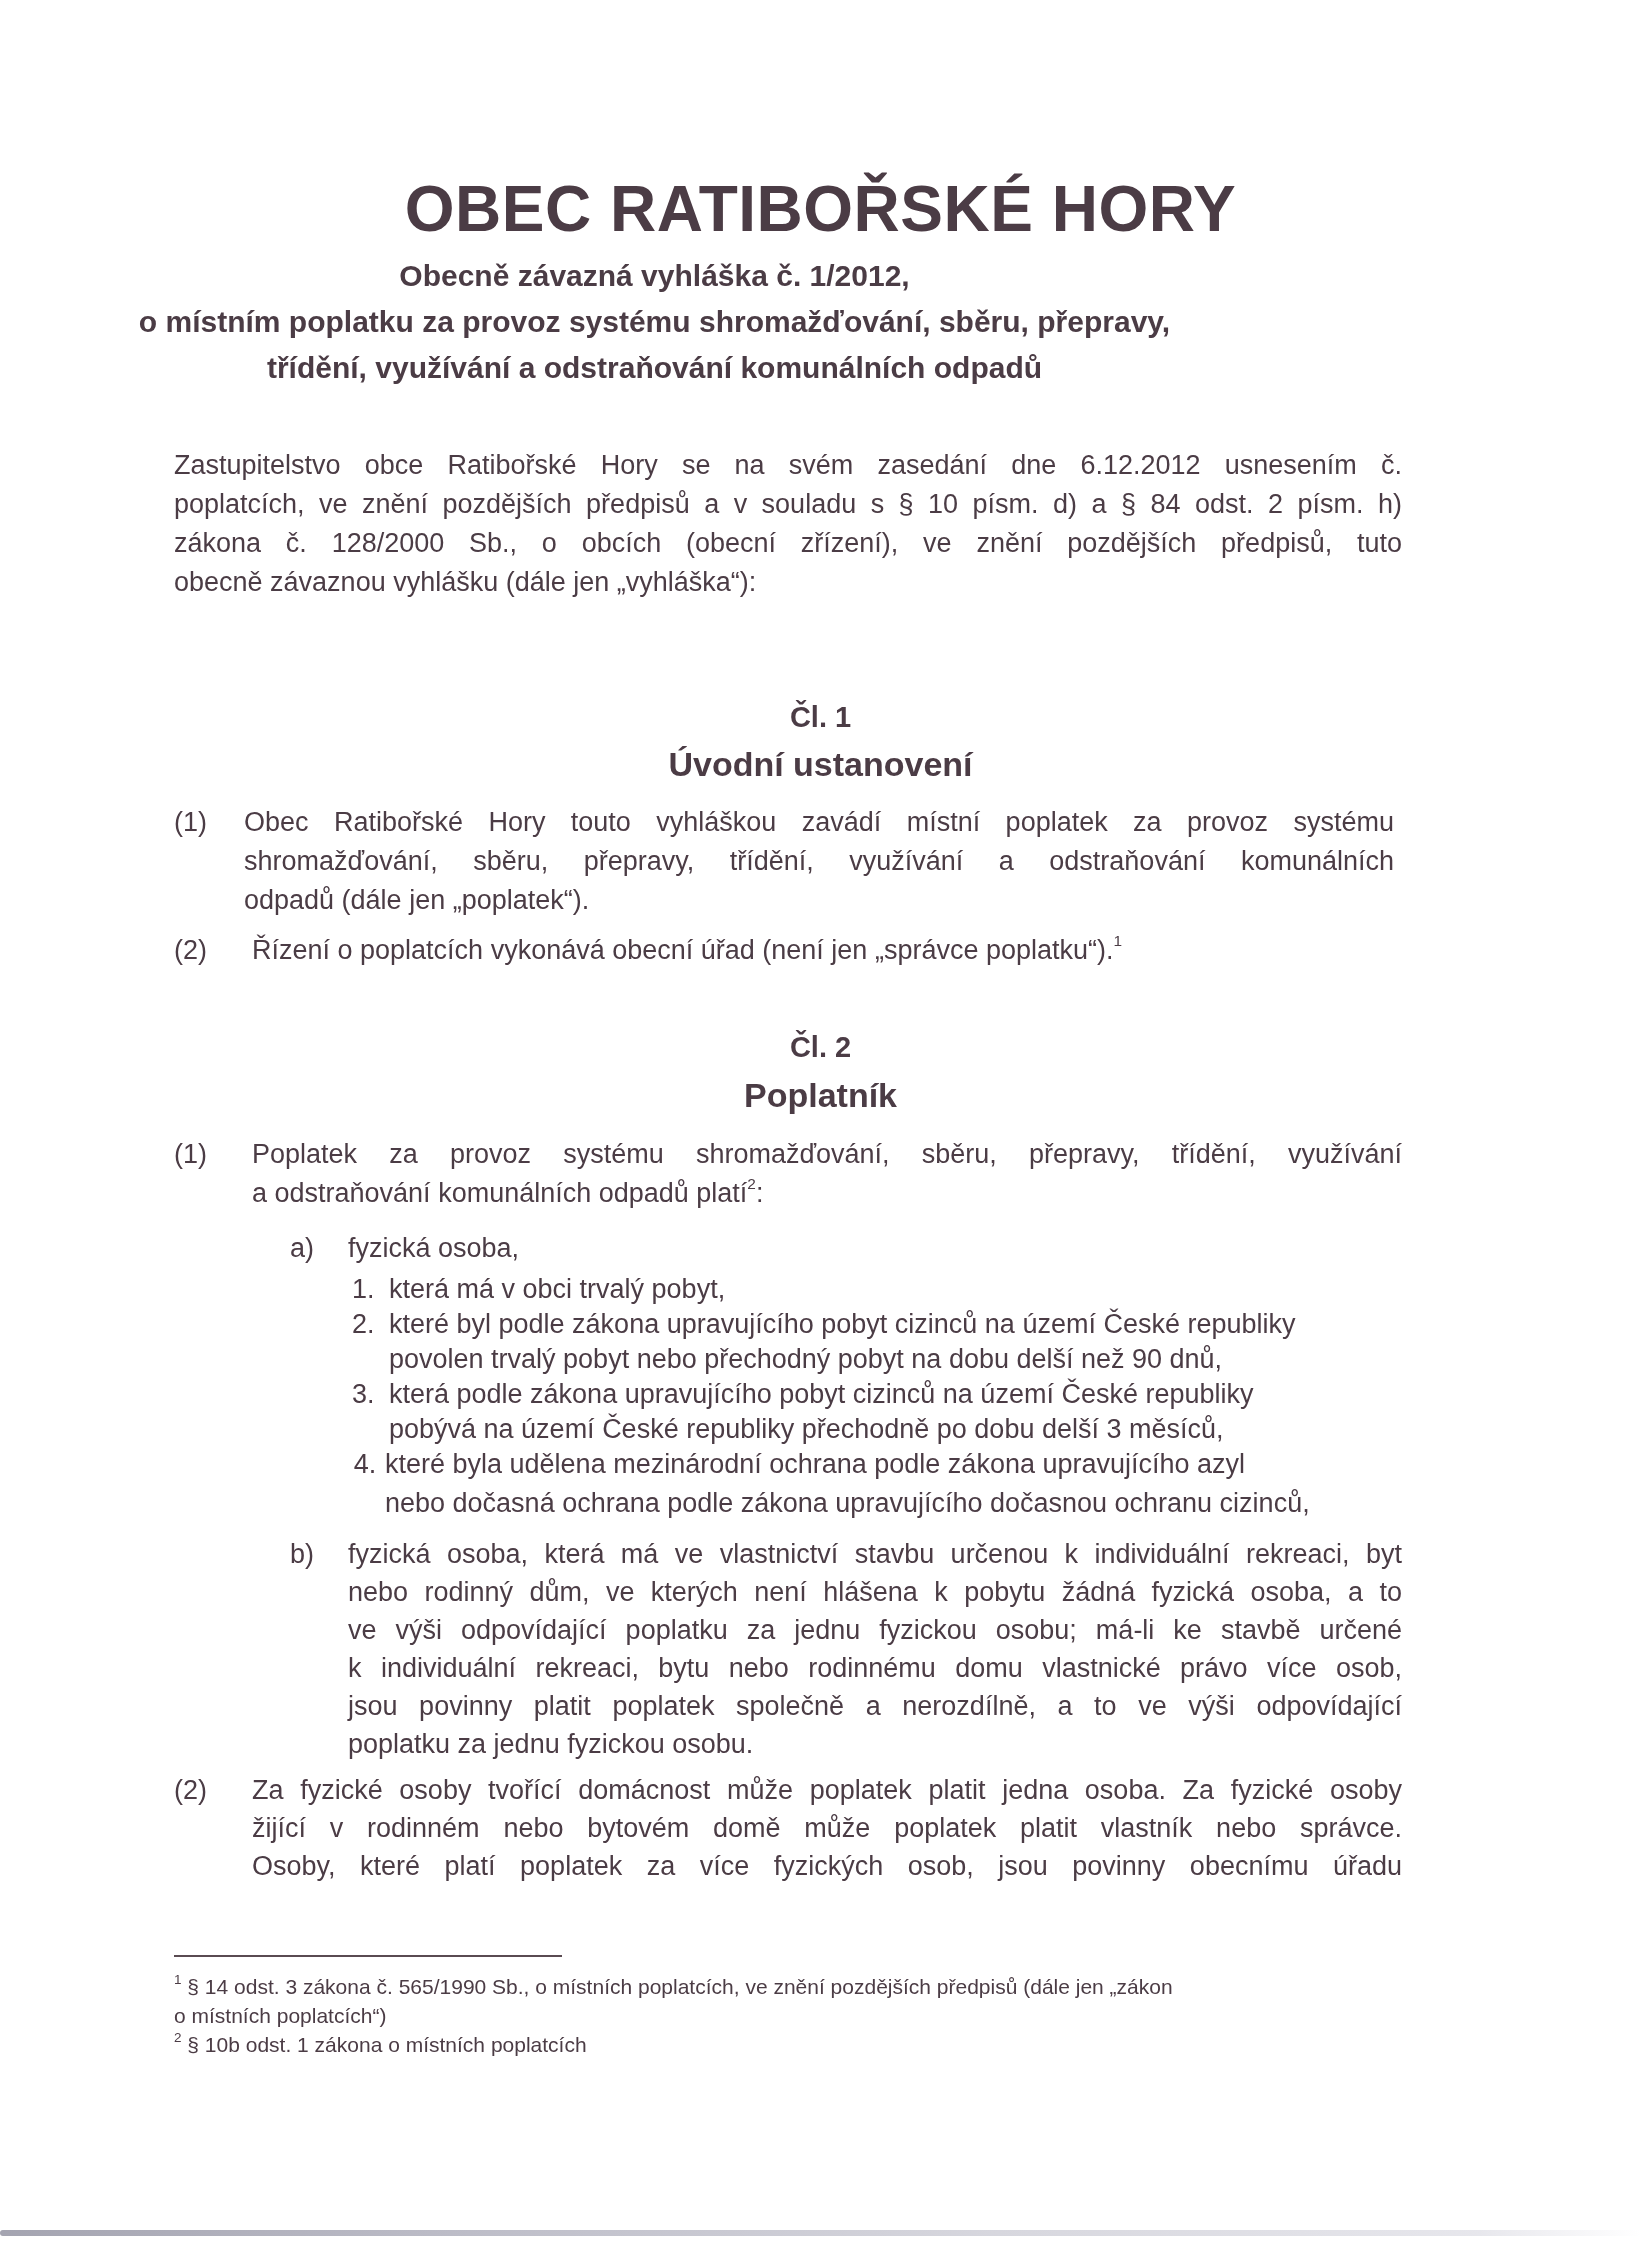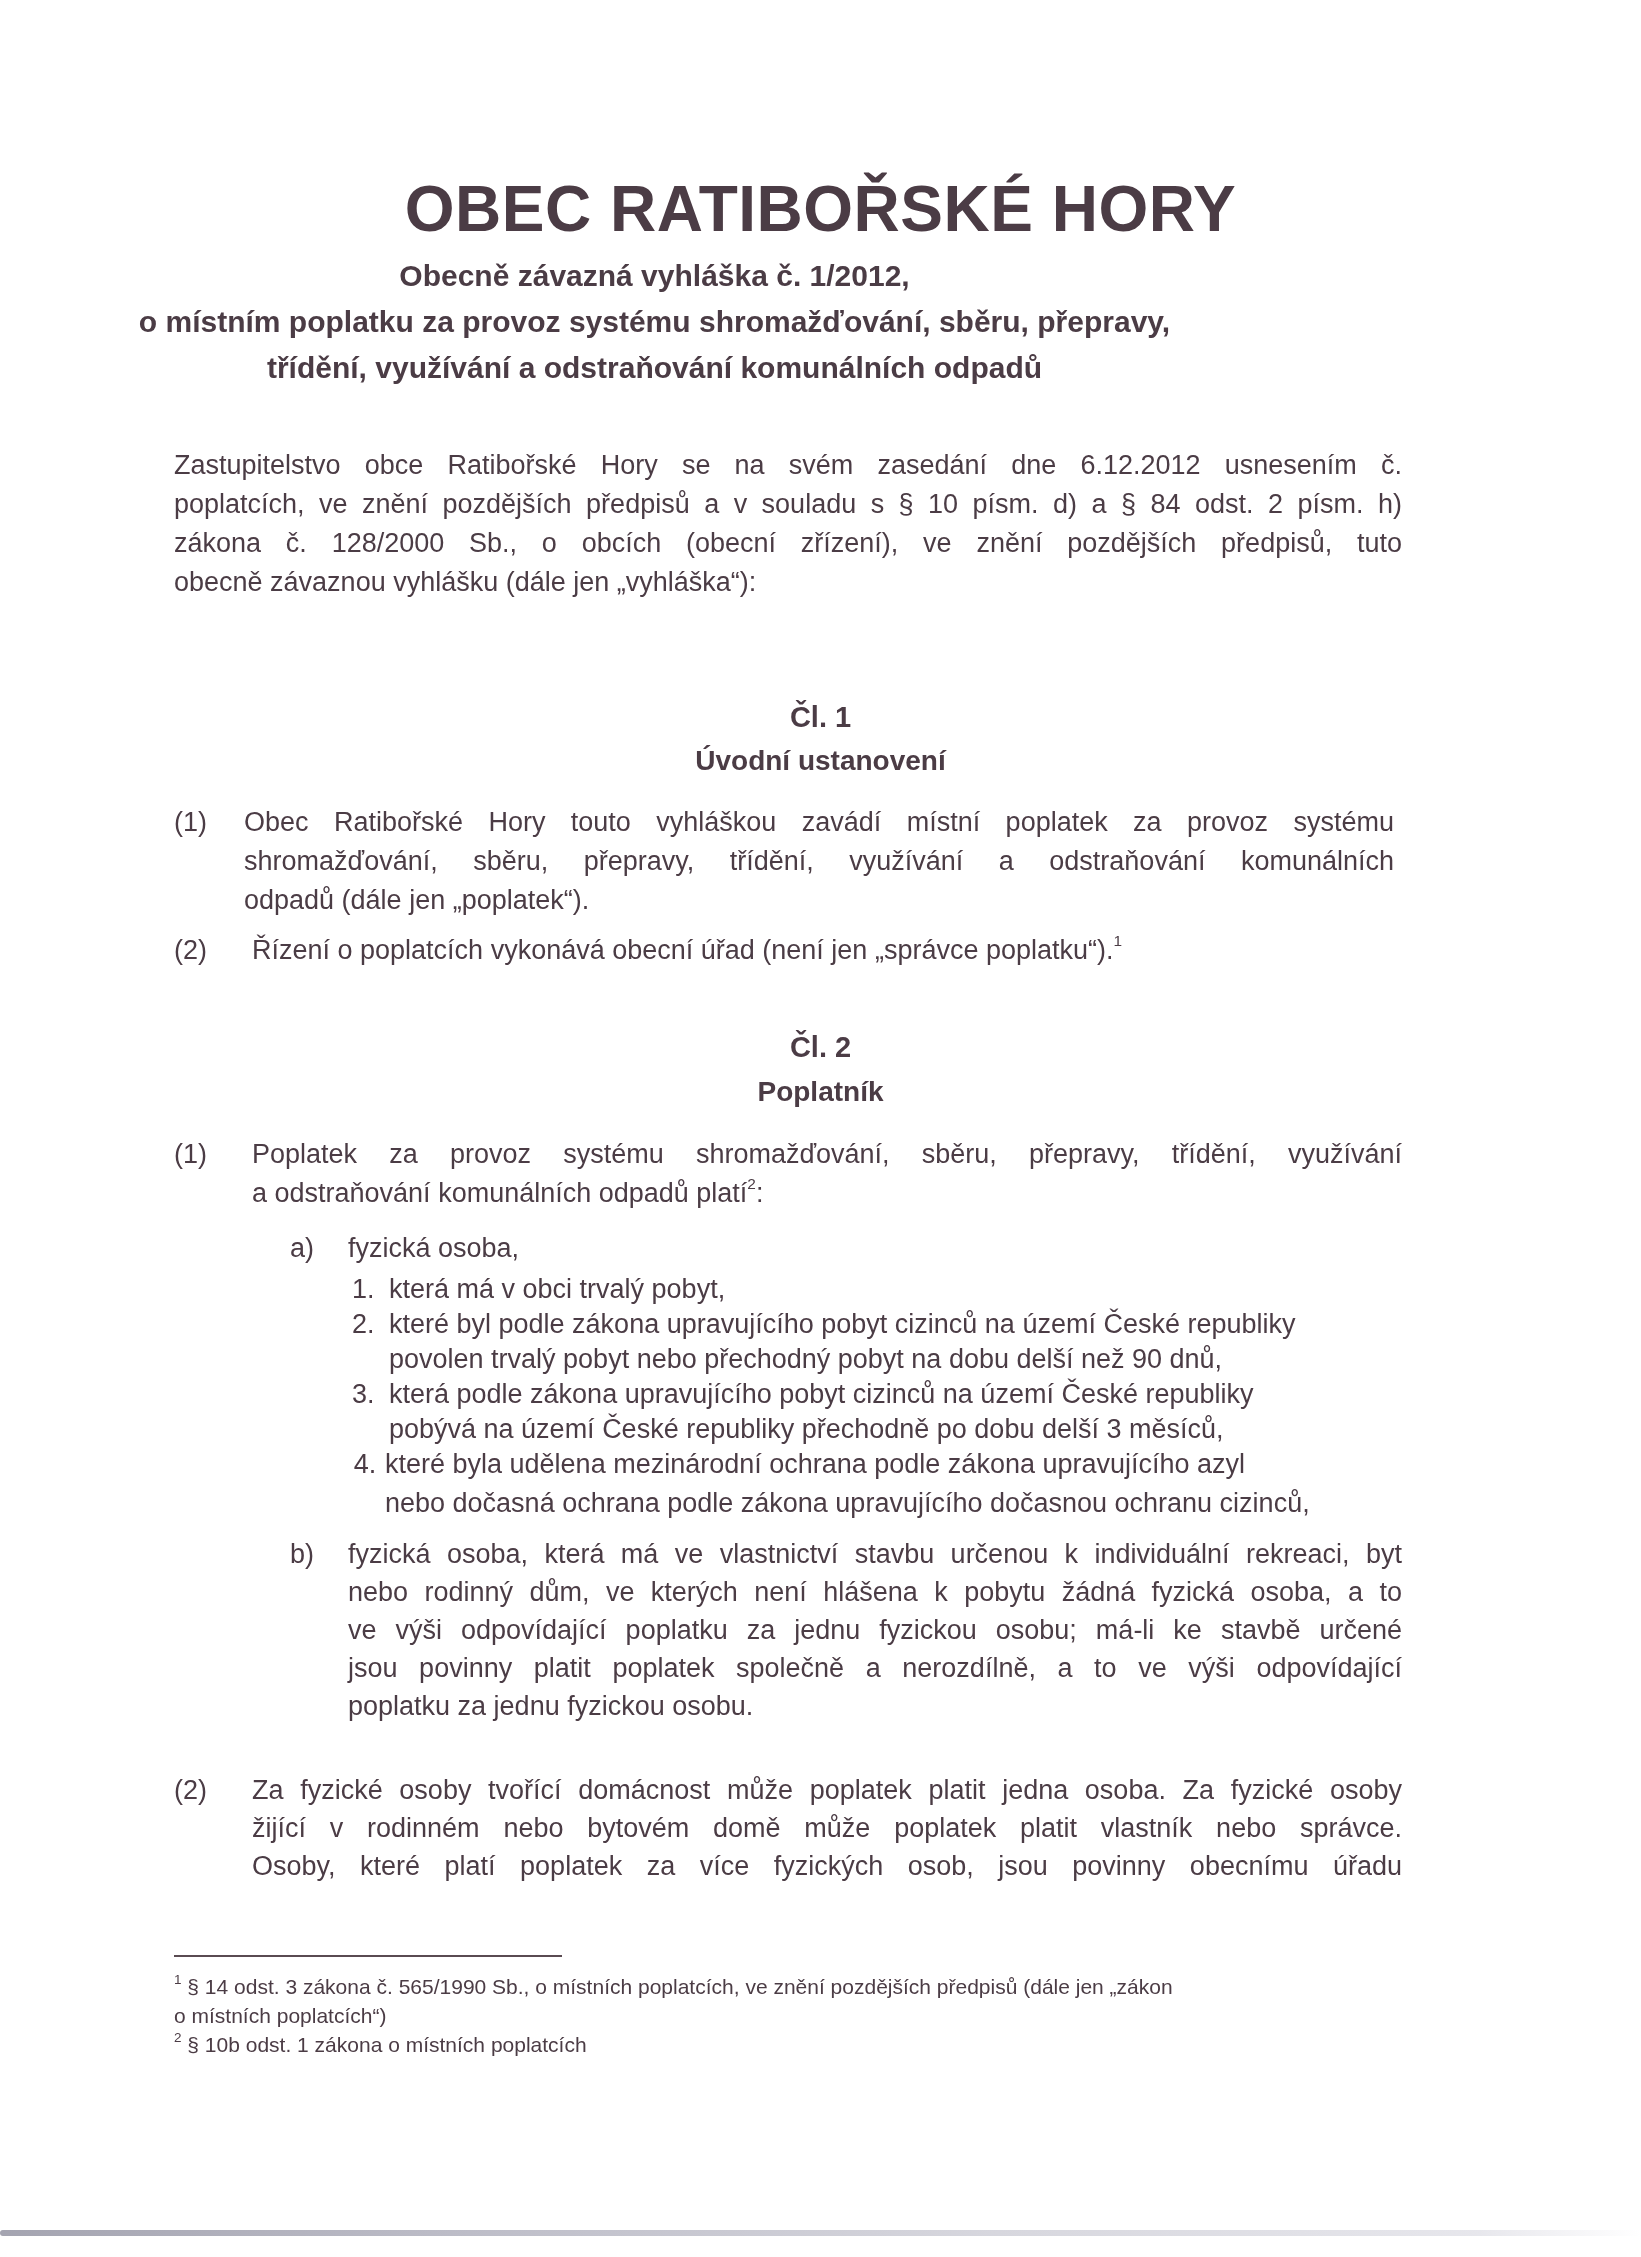--- a/index.html
+++ b/index.html
@@ -5,21 +5,21 @@
   html, body { margin: 0; padding: 0; background: #ffffff; }
   body { width: 1641px; height: 2257px; position: relative; overflow: hidden;
          font-family: "Liberation Sans", sans-serif; color: #4b3c45; }
   .abs { position: absolute; }
   .title { left: 0; width: 1641px; top: 172px; text-align: center; font-size: 64px; font-weight: bold; letter-spacing: 0.5px; }
   .subtitle { left: 0; width: 1309px; text-align: center; font-size: 30px; font-weight: bold; }
   .para { font-size: 27px; line-height: 39px; }
   .jline { display: block; text-align: justify; text-align-last: justify; }
   .center { left: 0; width: 1641px; text-align: center; }
   .art-num { font-size: 29px; font-weight: bold; }
-  .art-title { font-size: 28px; font-weight: bold; text-align: center; }
+  .art-title { font-size: 34px; font-weight: bold; text-align: center; }
   .num { font-size: 27px; }
   sup { font-size: 15.4px; vertical-align: 13.5px; line-height: 0; }
   .fn { font-size: 21px; line-height: 29px; }
   .fn sup { font-size: 13.5px; vertical-align: 9.7px; }
   .fn-rule { left: 174px; top: 1955px; width: 388px; height: 1.9px; background: #5a4b52; }
   .scan-edge { left: 0; top: 2230px; width: 1641px; height: 5.8px;
                background: linear-gradient(to right, #9a9aa8 0%, #b7b7c3 30%, #d2d2da 60%, #e4e4ea 90%, #ffffff 100%);
                border-radius: 2.9px; opacity: 0.9; }
 </style>
 </head>
@@ -84,20 +84,21 @@
     <span style="position:absolute; left:37px; top:0;">které byla udělena mezinárodní ochrana podle zákona upravujícího azyl</span>
     <span style="position:absolute; left:37px; top:39px;">nebo dočasná ochrana podle zákona upravujícího dočasnou ochranu cizinců,</span>
   </div>
 </div>
 
 <div class="abs num" style="left:290px; top:1539px;">b)</div>
 <div class="abs para" style="left:348px; width:1054px; top:1535px; line-height:38px;">
   <span class="jline">fyzická osoba, která má ve vlastnictví stavbu určenou k individuální rekreaci, byt</span>
   <span class="jline">nebo rodinný dům, ve kterých není hlášena k pobytu žádná fyzická osoba, a to</span>
   <span class="jline">ve výši odpovídající poplatku za jednu fyzickou osobu; má-li ke stavbě určené</span>
+  <span class="jline">k individuální rekreaci, bytu nebo rodinnému domu vlastnické právo více osob,</span>
   <span class="jline">jsou povinny platit poplatek společně a nerozdílně, a to ve výši odpovídající</span>
   <span style="display:block;">poplatku za jednu fyzickou osobu.</span>
 </div>
 
 <div class="abs num" style="left:174px; top:1775px;">(2)</div>
 <div class="abs para" style="left:252px; width:1150px; top:1771px; line-height:38px;">
   <span class="jline">Za fyzické osoby tvořící domácnost může poplatek platit jedna osoba. Za fyzické osoby</span>
   <span class="jline">žijící v rodinném nebo bytovém domě může poplatek platit vlastník nebo správce.</span>
   <span class="jline">Osoby, které platí poplatek za více fyzických osob, jsou povinny obecnímu úřadu</span>
 </div>

